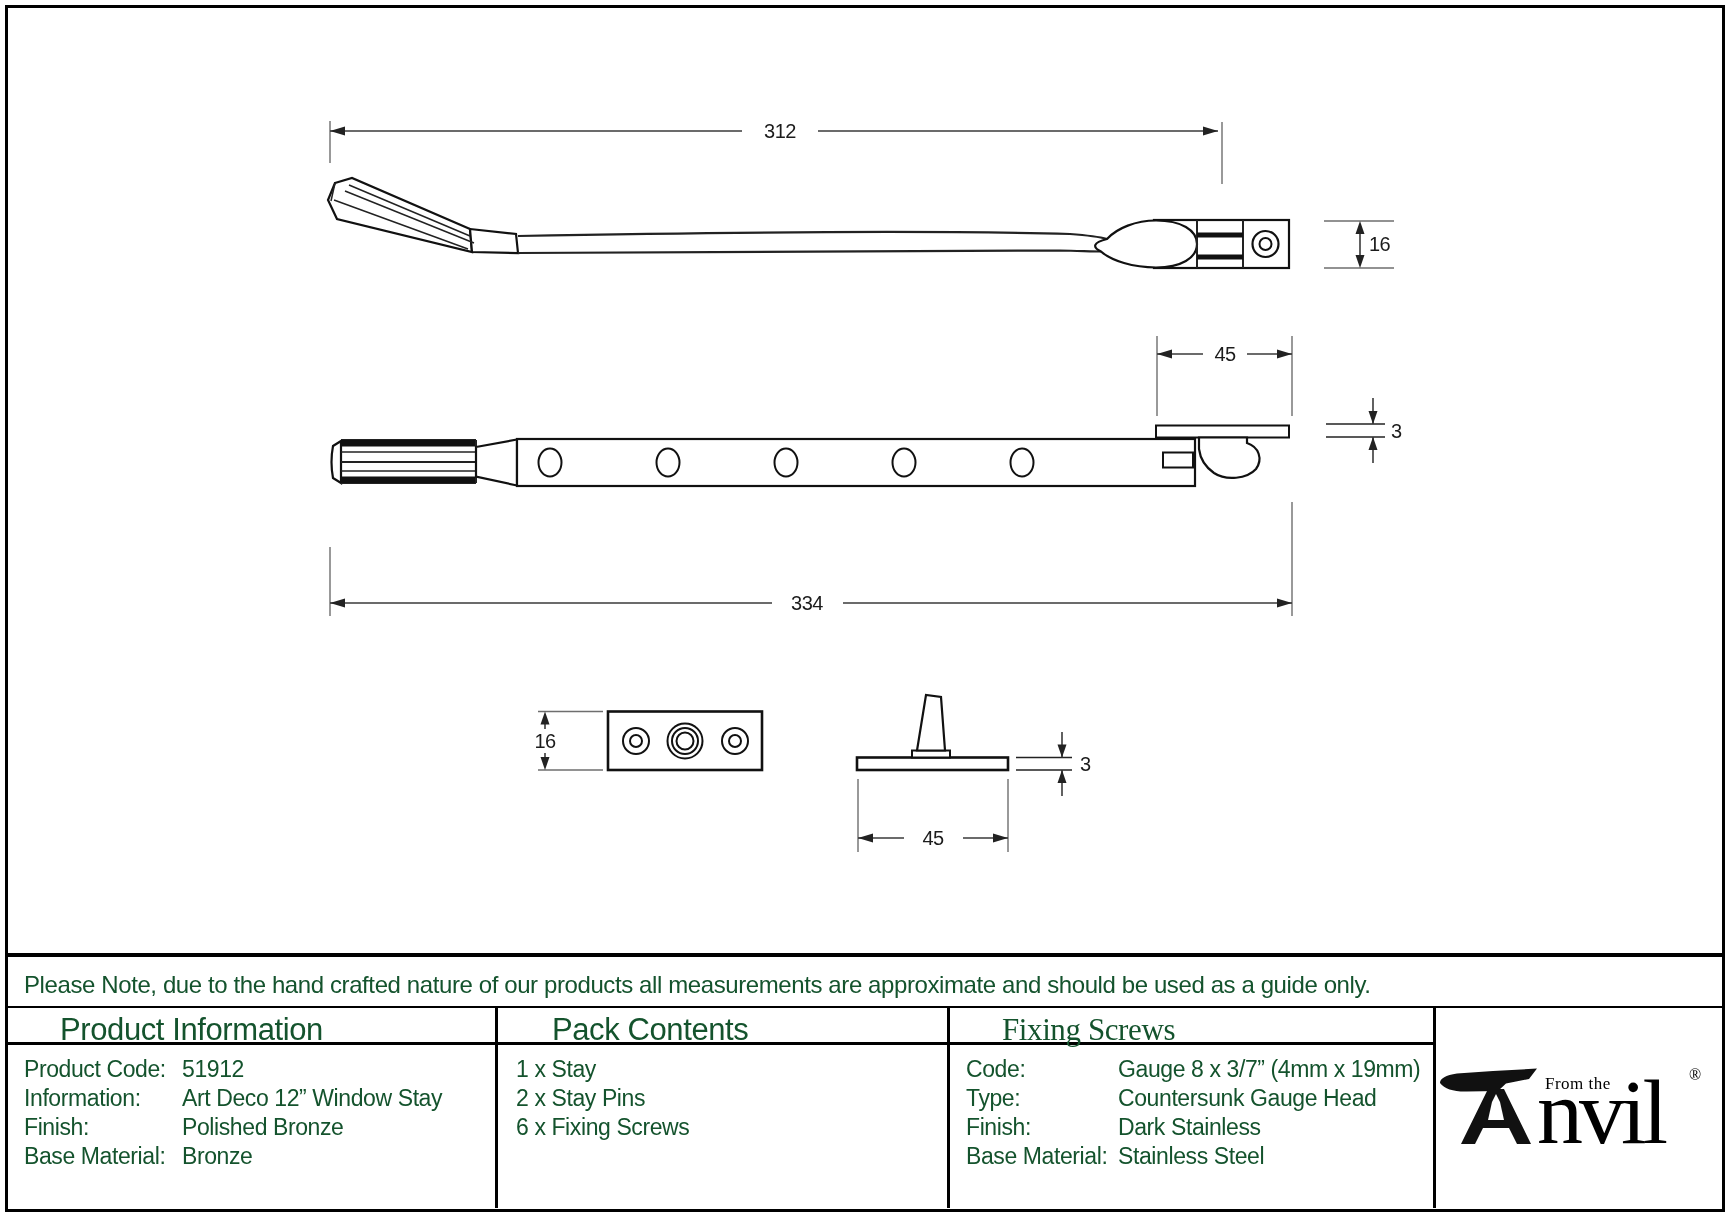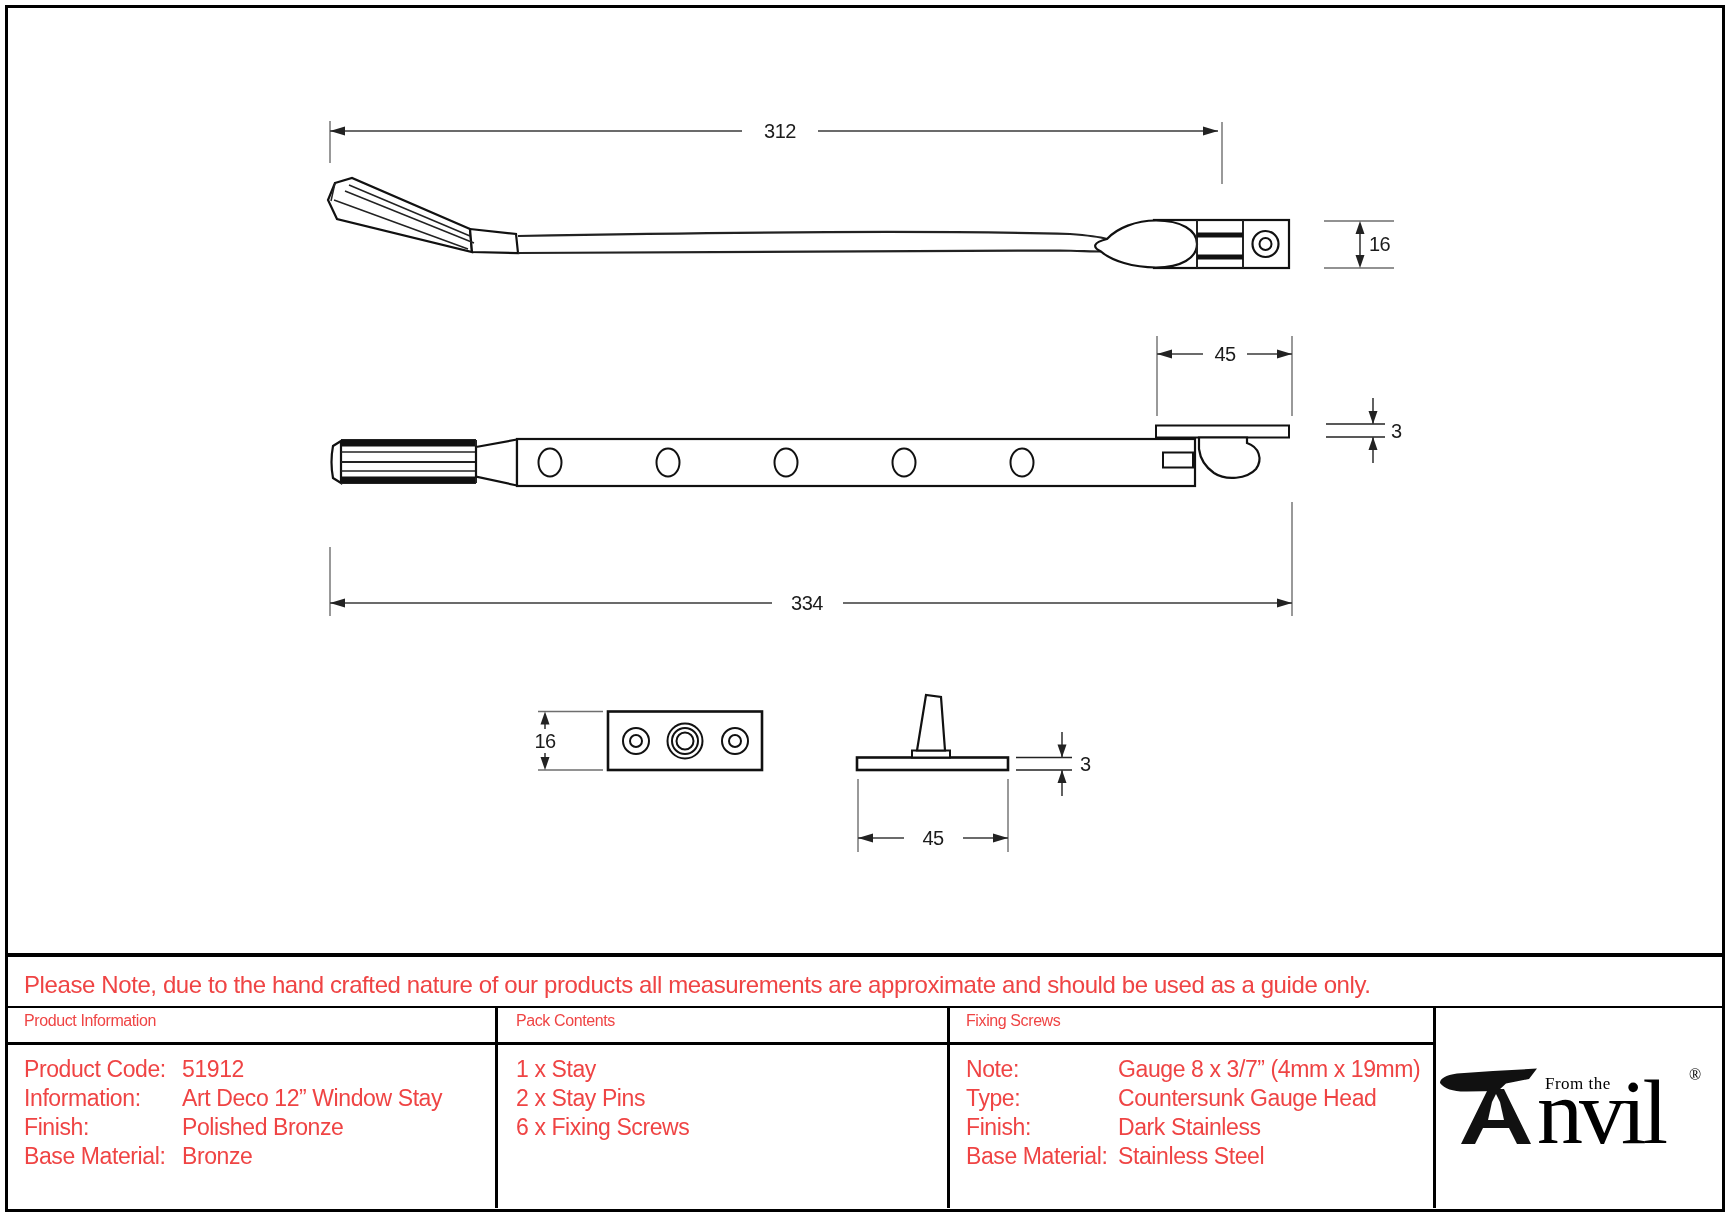--- a/index.html
+++ b/index.html
@@ -1,38 +1,38 @@
 <!DOCTYPE html>
 <html><head>
 <meta charset="utf-8">
 <style>
   html,body{margin:0;padding:0;background:#e8e8e8;}
   .page{
     position:relative;width:1730px;height:1217px;background:#ffffff;
-    font-family:"Liberation Sans",sans-serif;color:#ef4444;overflow:hidden;
+    font-family:"Liberation Sans",sans-serif;color:#14532d;overflow:hidden;
   }
   .outer-border{
     position:absolute;left:5px;top:5px;width:1714px;height:1201px;
     border:3px solid #000;
   }
   .drawing-svg{position:absolute;left:0;top:0;}
   
   .outline{fill:#fff;stroke:#111;stroke-width:2.2px;}
   .outline-thick{fill:#fff;stroke:#111;stroke-width:2.6px;}
   .filled{fill:#111;stroke:none;}
   .thin{fill:none;stroke:#222;stroke-width:1.5px;}
   .dimline{fill:none;stroke:#3a3a3a;stroke-width:1.6px;}
   .extline{fill:none;stroke:#6e6e6e;stroke-width:1.4px;}
   .arrow{fill:#222;stroke:none;}
   .dimtext{font:20px "Liberation Sans",sans-serif;fill:#1c1c1c;letter-spacing:-0.5px;}
   
   .hline,.vline{position:absolute;background:#000;}
   .txt{position:absolute;white-space:nowrap;letter-spacing:-0.4px;}
   .note-text{font-size:24px;}
-  .th{font-size:16px;}
+  .th{font-size:31px;margin-left:36px;}
   .td{font-size:23px;}
   
   .logo-svg{position:absolute;}
   .logo-serif{font-family:"Liberation Serif",serif;fill:#000;}
 </style>
 </head>
 <body>
 
 <div class="page">
   <div class="outer-border"></div>
@@ -176,36 +176,36 @@
   <div class="txt note-text" style="left:24px;top:971px;">Please Note, due to the hand crafted nature of our products all measurements are approximate and should be used as a guide only.</div>
 
   <div class="hline" style="left:6px;top:1006px;width:1718px;height:2px;"></div>
   <div class="hline" style="left:6px;top:1042px;width:1429px;height:3px;"></div>
   <div class="vline" style="left:495px;top:1006px;width:3px;height:202px;"></div>
   <div class="vline" style="left:947px;top:1006px;width:3px;height:202px;"></div>
   <div class="vline" style="left:1433px;top:1006px;width:3px;height:202px;"></div>
 
   <div class="txt th" style="left:24px;top:1012px;">Product Information</div>
   <div class="txt th" style="left:516px;top:1012px;">Pack Contents</div>
-  <div class="txt th" style="left:966px;top:1012px;">Fixing Screws</div>
+  <div class="txt th" style="left:966px;top:1012px;font-family:Liberation Serif, serif;">Fixing Screws</div>
 
   <div class="txt td" style="left:24px;top:1056px;">Product Code:</div>
   <div class="txt td" style="left:182px;top:1056px;">51912</div>
   <div class="txt td" style="left:24px;top:1085px;">Information:</div>
   <div class="txt td" style="left:182px;top:1085px;">Art Deco 12” Window Stay</div>
   <div class="txt td" style="left:24px;top:1114px;">Finish:</div>
   <div class="txt td" style="left:182px;top:1114px;text-align:center;">Polished Bronze</div>
   <div class="txt td" style="left:24px;top:1143px;">Base Material:</div>
   <div class="txt td" style="left:182px;top:1143px;">Bronze</div>
 
   <div class="txt td" style="left:516px;top:1056px;">1 x Stay</div>
   <div class="txt td" style="left:516px;top:1085px;">2 x Stay Pins</div>
   <div class="txt td" style="left:516px;top:1114px;">6 x Fixing Screws</div>
 
-  <div class="txt td" style="left:966px;top:1056px;">Note:</div>
+  <div class="txt td" style="left:966px;top:1056px;">Code:</div>
   <div class="txt td" style="left:1118px;top:1056px;">Gauge 8 x 3/7” (4mm x 19mm)</div>
   <div class="txt td" style="left:966px;top:1085px;">Type:</div>
   <div class="txt td" style="left:1118px;top:1085px;">Countersunk Gauge Head</div>
   <div class="txt td" style="left:966px;top:1114px;">Finish:</div>
   <div class="txt td" style="left:1118px;top:1114px;">Dark Stainless</div>
   <div class="txt td" style="left:966px;top:1143px;">Base Material:</div>
   <div class="txt td" style="left:1118px;top:1143px;">Stainless Steel</div>
 
   <svg class="logo-svg" style="left:1433px;top:1042px;" width="290" height="130" viewBox="0 0 290 130" xmlns="http://www.w3.org/2000/svg">
     <g>

